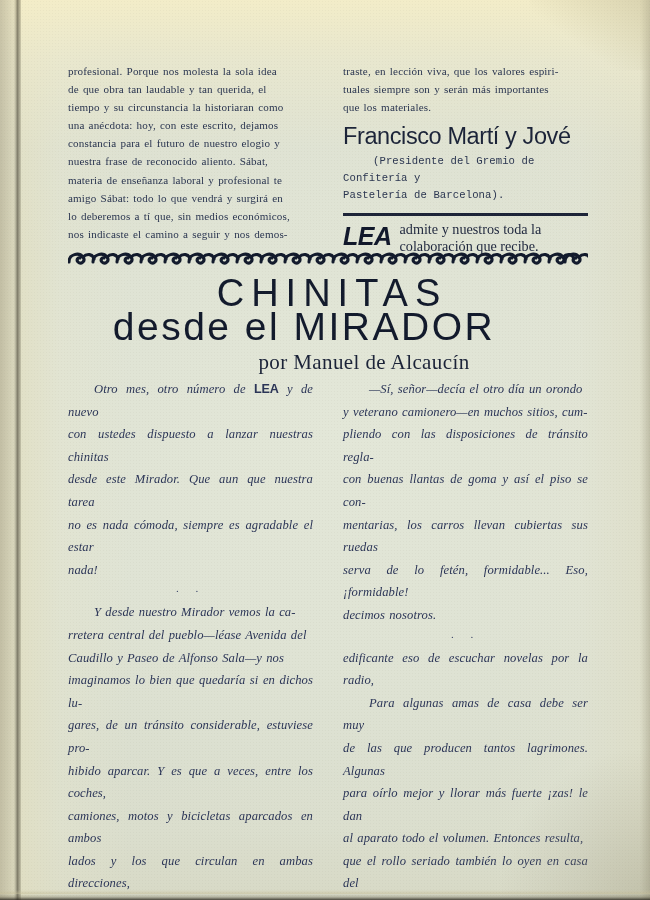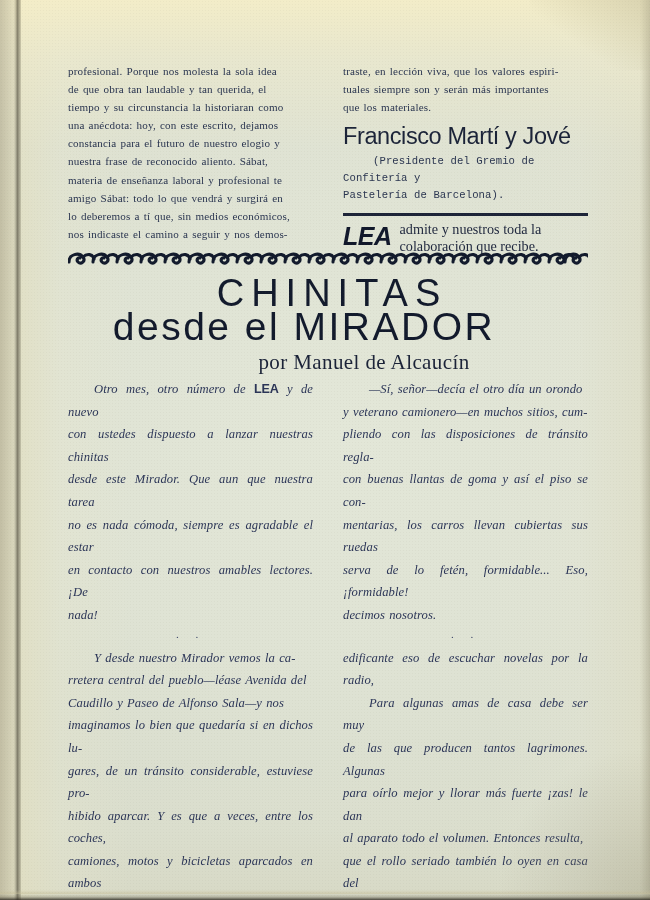--- a/index.html
+++ b/index.html
@@ -231,21 +231,20 @@
     <div class="byline">por Manuel de Alcaucín</div>
 
     <div class="artcols">
 
       <div class="artcol">
         <div class="sc">
           <div><span class="ind"></span><span>Otro  mes,  otro  número  de  <span class="bold-lea">LEA</span>  y  de  nuevo</span></div>
           <div>con ustedes dispuesto a lanzar   nuestras   chinitas</div>
           <div>desde este  Mirador.  Que aun que  nuestra  tarea</div>
           <div>no es nada cómoda, siempre es agradable el estar</div>
-          <div>en contacto con nuestros  amables   lectores.   ¡De</div>
           <div class="lastline">nada!</div>
         </div>
         <div class="dots">. .</div>
         <div class="sc">
           <div><span class="ind"></span><span>Y desde nuestro  Mirador  vemos  la  ca-</span></div>
           <div>rretera   central   del   pueblo—léase  Avenida del</div>
           <div>Caudillo  y  Paseo  de  Alfonso  Sala—y  nos</div>
           <div>imaginamos lo bien que quedaría si en dichos lu-</div>
           <div>gares, de un  tránsito considerable,  estuviese  pro-</div>
           <div>hibido aparcar. Y  es  que a veces, entre los coches,</div>

